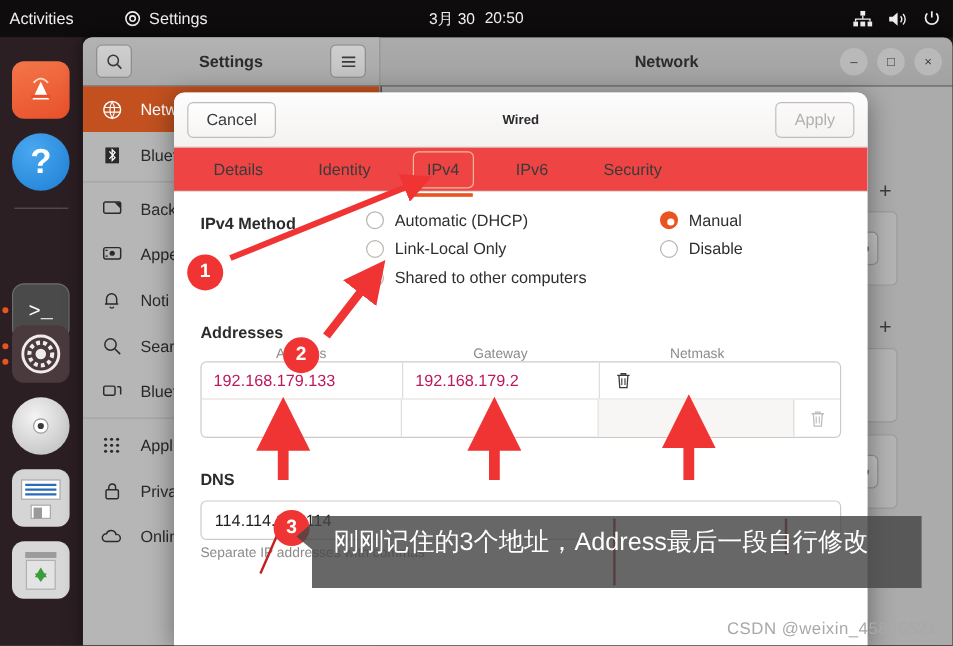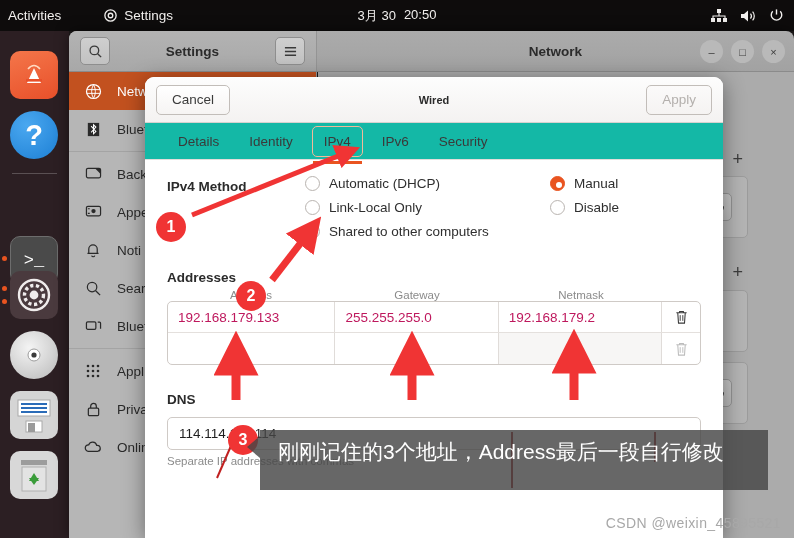--- a/index.html
+++ b/index.html
@@ -147,22 +147,22 @@
     height: 30px; padding: 0 15px; border: 1px solid #c2bdb9; border-radius: 5px;
     background: linear-gradient(#ffffff,#f6f4f3); font-size: 13.5px; color: #3b3b3b;
     display: flex; align-items: center;
   }
   .dlg-btn.disabled { color: #b4b0ad; background: linear-gradient(#fbfafa,#f5f3f2); }
   .dlg-title {
     position: absolute; left: 0; right: 0; text-align: center;
     font-size: 11px; font-weight: bold; color: #2b2b2b;
   }
   .dlg-tabs {
-    height: 37px; display: flex; align-items: center; padding-left: 22px; gap: 8px;
-    background: #14b8a6; border-bottom: 1px solid #e2dedb; position: relative;
+    height: 37px; display: flex; align-items: center; padding-left: 22px; gap: 24px;
+    background: #ef4444; border-bottom: 1px solid #e2dedb; position: relative;
   }
   .tab {
     font-size: 13.5px; color: #3a3a3a; padding: 7px 11px; position: relative;
     border-radius: 5px;
   }
   .tab.active {
     border: 1px solid #f3b99a;
   }
   .tab.active::after {
     content: ""; position: absolute; left: 0; right: 0; bottom: -8px;
@@ -528,21 +528,20 @@
 
       <div class="addr-head">
         <div style="width:168px">Address</div>
         <div style="width:164px">Gateway</div>
         <div style="width:164px">Netmask</div>
       </div>
 
       <div class="addr-table">
         <div class="addr-row">
           <div class="addr-cell" style="width:168px">192.168.179.133</div>
-          <div class="addr-cell" style="width:164px">255.255.255.0</div>
           <div class="addr-cell" style="width:164px">192.168.179.2</div>
           <div class="addr-del">
             <svg width="15" height="16" viewBox="0 0 16 17">
               <path d="M2.5 4 H13.5 M6 4 V2.6 H10 V4 M4 4 L4.8 15 H11.2 L12 4" fill="none" stroke="#3a3a3a" stroke-width="1.15"></path>
               <path d="M6.6 6.5 V12.6 M9.4 6.5 V12.6" stroke="#3a3a3a" stroke-width="1"></path>
             </svg>
           </div>
         </div>
         <div class="addr-row">
           <div class="addr-cell" style="width:168px"></div>

